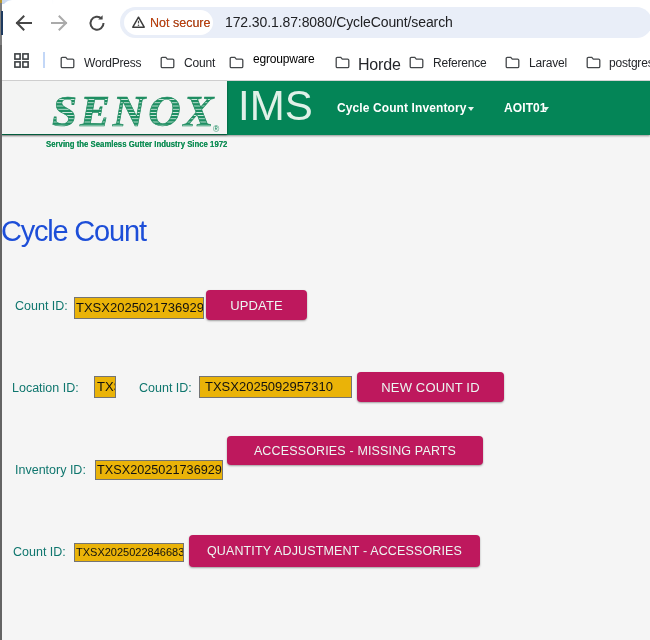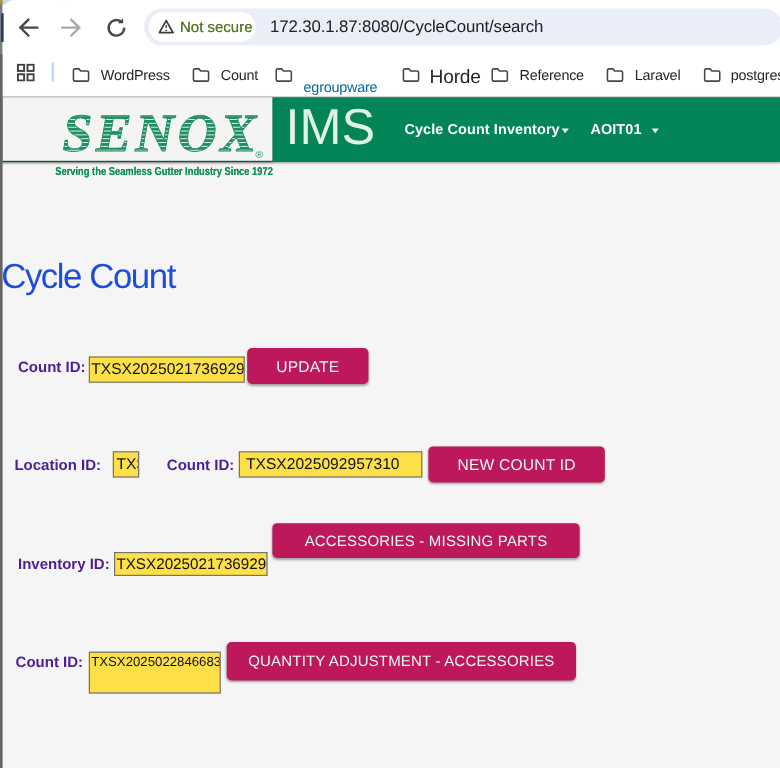--- a/index.html
+++ b/index.html
@@ -1,20 +1,20 @@
 <!DOCTYPE html>
 <html><head>
 <meta charset="utf-8">
 <style>
   html,body{margin:0;padding:0}
   body{width:650px;height:640px;position:relative;background:#f5f5f5;
        font-family:"Liberation Sans",sans-serif;overflow:hidden}
   .abs{position:absolute}
-  .lbl{font-weight:bold;font-size:12.5px;color:#4c1d95;white-space:nowrap}
-  .inp{position:absolute;background:#fde047;border:1px solid #747474;box-sizing:border-box;
+  .lbl{font-weight:normal;font-size:12.5px;color:#0f766e;white-space:nowrap}
+  .inp{position:absolute;background:#eab308;border:1px solid #747474;box-sizing:border-box;
        color:#111;white-space:nowrap;overflow:hidden}
   .btn{position:absolute;background:#be185d;color:#ecf7f2!important;border-radius:4px;color:#fff;
        display:flex;align-items:center;justify-content:center;white-space:nowrap;
        box-shadow:0 1px 2px rgba(0,0,0,.35);letter-spacing:.15px}
 </style>
 </head>
 <body>
 
 <div class="abs" style="left:2px;top:0;width:648px;height:45px;background:#fff"></div>
 
@@ -35,21 +35,21 @@
 </svg>
 
 <div class="abs" style="left:120px;top:7px;width:532px;height:31px;background:#e9eef8;border-radius:16px"></div>
 
 <div class="abs" style="left:124px;top:10px;width:89px;height:25px;background:#fff;border-radius:13px"></div>
 <svg class="abs" style="left:132px;top:16px" width="13" height="13" viewBox="0 0 13 13">
   <path d="M6.5 1.2 L12.2 11.2 H0.8 Z" stroke="#3c3c3c" stroke-width="1.5" fill="none" stroke-linejoin="round"></path>
   <path d="M6.5 4.8 v2.6" stroke="#474747" stroke-width="1.2"></path>
   <circle cx="6.5" cy="9.3" r=".8" fill="#474747"></circle>
 </svg>
-<div class="abs" style="left:150px;top:15.5px;font-size:12.5px;color:#4d7c0f;text-shadow:0 0 .4px rgba(32,32,32,.6)">Not secure</div>
+<div class="abs" style="left:150px;top:15.5px;font-size:12.5px;color:#c2410c;text-shadow:0 0 .4px rgba(32,32,32,.6)">Not secure</div>
 <div class="abs" style="left:225px;top:14px;font-size:14px;color:#202124;letter-spacing:-0.1px">172.30.1.87:8080/CycleCount/search</div>
 
 <div class="abs" style="left:2px;top:45px;width:648px;height:35px;background:#fff"></div>
 <div class="abs" style="left:2px;top:80px;width:648px;height:1px;background:#dcdcdc"></div>
 
 <svg class="abs" style="left:14px;top:53px" width="15" height="15" viewBox="0 0 15 15">
   <rect x="0.9" y="0.9" width="5.2" height="5.2" stroke="#3c4043" stroke-width="1.6" fill="none"></rect>
   <rect x="8.9" y="0.9" width="5.2" height="5.2" stroke="#3c4043" stroke-width="1.6" fill="none"></rect>
   <rect x="0.9" y="8.9" width="5.2" height="5.2" stroke="#3c4043" stroke-width="1.6" fill="none"></rect>
   <rect x="8.9" y="8.9" width="5.2" height="5.2" stroke="#3c4043" stroke-width="1.6" fill="none"></rect>
@@ -62,21 +62,21 @@
 <div class="abs" style="left:84px;top:56px;font-size:12px;color:#24262a;letter-spacing:-0.2px">WordPress</div>
 
 <svg class="abs" style="left:160px;top:56px" width="15" height="13" viewBox="0 0 15 13">
   <path d="M1.2 2.6 a1.2 1.2 0 0 1 1.2 -1.2 h3.4 l1.5 1.7 h5.3 a1.2 1.2 0 0 1 1.2 1.2 v6.1 a1.2 1.2 0 0 1 -1.2 1.2 h-10.2 a1.2 1.2 0 0 1 -1.2 -1.2 Z" stroke="#44474a" stroke-width="1.3" fill="none"></path>
 </svg>
 <div class="abs" style="left:184px;top:56px;font-size:12px;color:#24262a;letter-spacing:-0.2px">Count</div>
 
 <svg class="abs" style="left:229px;top:56px" width="15" height="13" viewBox="0 0 15 13">
   <path d="M1.2 2.6 a1.2 1.2 0 0 1 1.2 -1.2 h3.4 l1.5 1.7 h5.3 a1.2 1.2 0 0 1 1.2 1.2 v6.1 a1.2 1.2 0 0 1 -1.2 1.2 h-10.2 a1.2 1.2 0 0 1 -1.2 -1.2 Z" stroke="#44474a" stroke-width="1.3" fill="none"></path>
 </svg>
-<div class="abs" style="left:253px;top:66px;font-size:12px;color:#0369a1;letter-spacing:-0.2px">egroupware</div>
+<div class="abs" style="left:253px;top:52px;font-size:12px;color:#000000;letter-spacing:-0.2px">egroupware</div>
 
 <svg class="abs" style="left:335px;top:56px" width="15" height="13" viewBox="0 0 15 13">
   <path d="M1.2 2.6 a1.2 1.2 0 0 1 1.2 -1.2 h3.4 l1.5 1.7 h5.3 a1.2 1.2 0 0 1 1.2 1.2 v6.1 a1.2 1.2 0 0 1 -1.2 1.2 h-10.2 a1.2 1.2 0 0 1 -1.2 -1.2 Z" stroke="#44474a" stroke-width="1.3" fill="none"></path>
 </svg>
 <div class="abs" style="left:358px;top:56px;font-size:16px;color:#24262a;letter-spacing:-0.2px">Horde</div>
 
 <svg class="abs" style="left:409px;top:56px" width="15" height="13" viewBox="0 0 15 13">
   <path d="M1.2 2.6 a1.2 1.2 0 0 1 1.2 -1.2 h3.4 l1.5 1.7 h5.3 a1.2 1.2 0 0 1 1.2 1.2 v6.1 a1.2 1.2 0 0 1 -1.2 1.2 h-10.2 a1.2 1.2 0 0 1 -1.2 -1.2 Z" stroke="#44474a" stroke-width="1.3" fill="none"></path>
 </svg>
 <div class="abs" style="left:433px;top:56px;font-size:12px;color:#24262a;letter-spacing:-0.2px">Reference</div>
@@ -105,39 +105,39 @@
   <text x="0" y="42" font-family="Liberation Serif, serif" font-style="italic" font-weight="bold" font-size="45" letter-spacing="1.5" fill="url(#st)" stroke="#1f8a5e" stroke-width="0.65" textLength="163">SENOX</text>
   <text x="161" y="48" font-size="8.5" fill="#178a5e">®</text>
 </svg>
 
 <div class="abs" style="left:46px;top:138px;width:182px;font-size:9.5px;font-weight:bold;color:#0f8f55;text-shadow:0 0 .4px rgba(10,130,80,.8);white-space:nowrap;transform:scaleX(.82);transform-origin:0 0">Serving the Seamless Gutter Industry Since 1972</div>
 
 <div class="abs" style="left:238px;top:82px;font-size:42px;color:#e0f1e8;letter-spacing:0">IMS</div>
 
 <div class="abs" style="left:337px;top:101px;font-size:12px;font-weight:bold;color:#fff;letter-spacing:.1px">Cycle Count Inventory</div>
 <div class="abs" style="left:468px;top:107px;width:0;height:0;border-left:3px solid transparent;border-right:3px solid transparent;border-top:4px solid #e8f4ee"></div>
-<div class="abs" style="left:492px;top:101px;font-size:12px;font-weight:bold;color:#fff;letter-spacing:.1px">AOIT01</div>
+<div class="abs" style="left:504px;top:101px;font-size:12px;font-weight:bold;color:#fff;letter-spacing:.1px">AOIT01</div>
 <div class="abs" style="left:543px;top:107px;width:0;height:0;border-left:3px solid transparent;border-right:3px solid transparent;border-top:4px solid #e8f4ee"></div>
 
 <div class="abs" style="left:1px;top:215px;font-size:29px;color:#1d4ed8;letter-spacing:-1.2px">Cycle Count</div>
 
 <div class="abs lbl" style="left:15px;top:299px">Count ID:</div>
 <div class="inp" style="left:74px;top:297px;width:130px;height:22px;font-size:13px;line-height:20px;padding-left:1px">TXSX2025021736929</div>
 <div class="btn" style="left:206px;top:290px;width:101px;height:30px;font-size:13px">UPDATE</div>
 
 <div class="abs lbl" style="left:12px;top:381px">Location ID:</div>
 <div class="inp" style="left:94px;top:376px;width:22px;height:22px;font-size:13px;line-height:20px;padding-left:2px">TXSX</div>
 <div class="abs lbl" style="left:139px;top:381px">Count ID:</div>
 <div class="inp" style="left:199px;top:376px;width:153px;height:22px;font-size:13px;line-height:20px;padding-left:5px">TXSX2025092957310</div>
 <div class="btn" style="left:357px;top:372px;width:147px;height:30px;font-size:13px">NEW COUNT ID</div>
 
 <div class="abs lbl" style="left:15px;top:463px">Inventory ID:</div>
 <div class="inp" style="left:95px;top:460px;width:128px;height:20px;font-size:12.7px;line-height:18px;padding-left:1px">TXSX2025021736929</div>
 <div class="btn" style="left:227px;top:436px;width:256px;height:29px;font-size:12.5px">ACCESSORIES - MISSING PARTS</div>
 
 <div class="abs lbl" style="left:13px;top:545px">Count ID:</div>
-<div class="inp" style="left:74px;top:543px;width:110px;height:35px;font-size:11px;line-height:17px;padding-left:1px">TXSX2025022846683</div>
+<div class="inp" style="left:74px;top:543px;width:110px;height:19px;font-size:11px;line-height:17px;padding-left:1px">TXSX2025022846683</div>
 <div class="btn" style="left:189px;top:535px;width:291px;height:32px;font-size:12.5px">QUANTITY ADJUSTMENT - ACCESSORIES</div>
 
 <div class="abs" style="left:0;top:0;width:2px;height:640px;background:#7d7d7d"></div>
 <div class="abs" style="left:1px;top:11px;width:2px;height:24px;background:#1e3a5f"></div>
 <div class="abs" style="left:0;top:0;width:2px;height:3px;background:#b8962e"></div>
 <div class="abs" style="left:0;top:45px;width:2px;height:595px;background:#646464"></div>
 
 </body></html>

